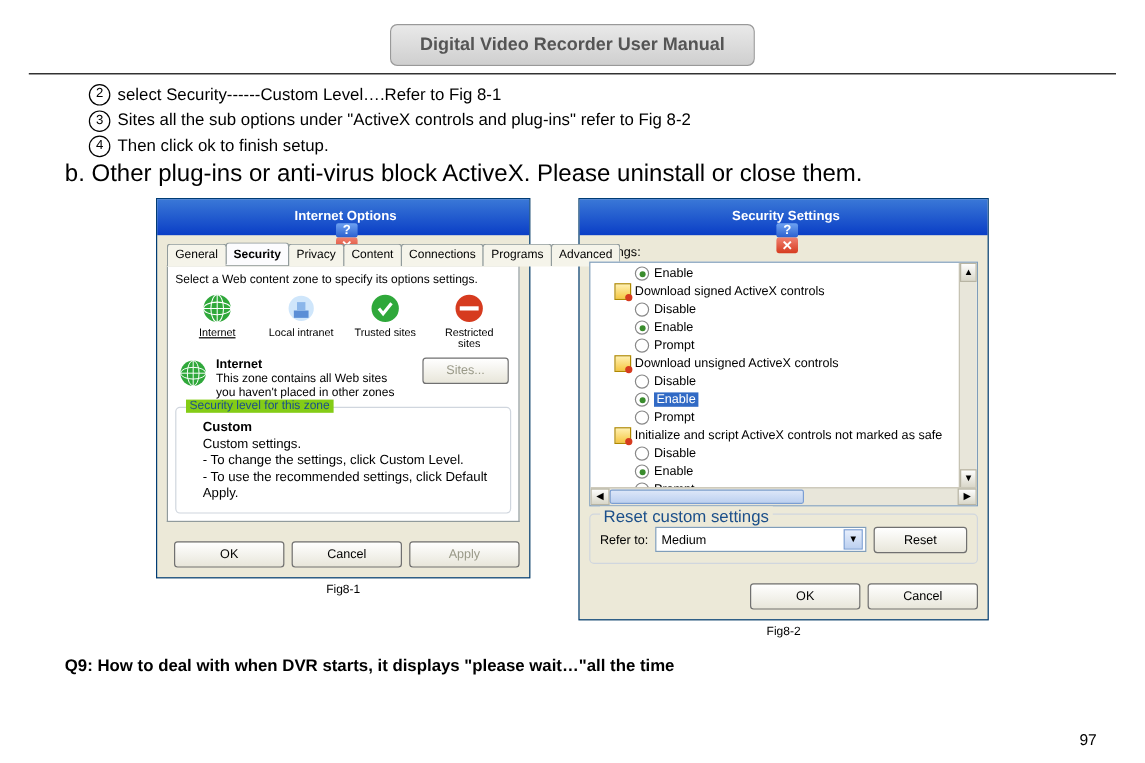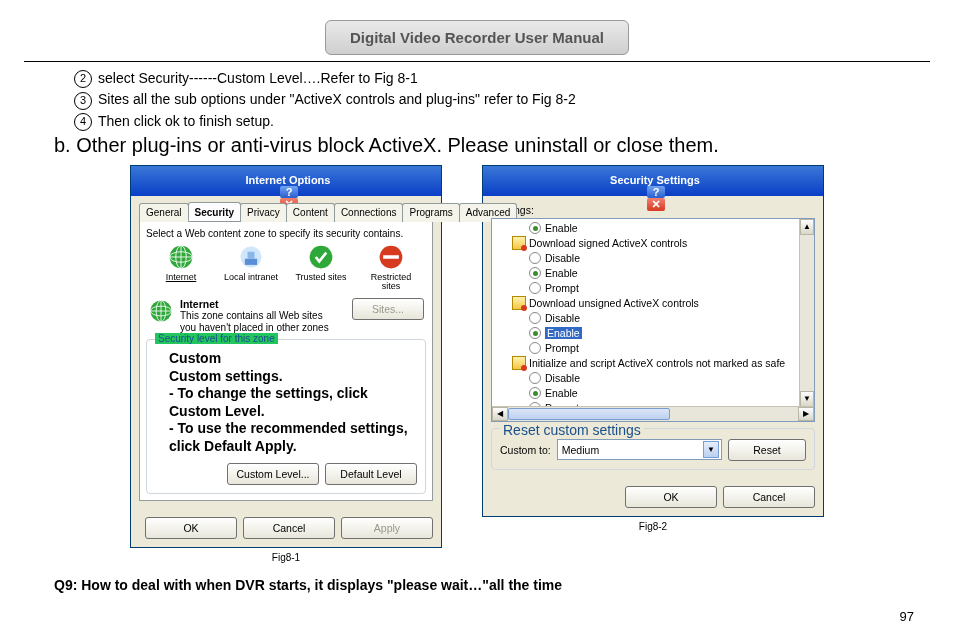--- a/index.html
+++ b/index.html
@@ -28,22 +28,22 @@
   .zone-row { display:flex; justify-content:space-around; margin:4px 0 4px 0;}
   .zone { display:flex; flex-direction:column; align-items:center; width:60px; font-size:9px; text-align:center; line-height:1.05; cursor:pointer;}
   .zone svg { width:28px; height:28px; }
   .zone .lbl { margin-top:2px;}
   .zone.sel .lbl { text-decoration:underline; }
   .desc-row { display:flex; align-items:flex-start; gap:6px; margin:6px 2px 2px 2px;}
   .desc-row svg { width:26px; height:26px; flex-shrink:0;}
   .desc-txt { font-size:10px; line-height:1.15;}
   .desc-txt b { font-size:10.5px;}
   .group { border:1px solid #d0d6de; border-radius:4px; margin-top:6px; padding:6px 8px 8px 8px; position:relative;}
-  .group-title { position:absolute; top:-7px; left:8px; background:#22c55e; padding:0 3px; font-size:10px; color:#1b4f8a;}
-  .custom-box { margin:4px 0 0 14px; font-size:14px; line-height:1.25;font-weight:bold;}
+  .group-title { position:absolute; top:-7px; left:8px; background:#84cc16; padding:0 3px; font-size:10px; color:#1b4f8a;}
+  .custom-box { margin:4px 0 0 14px; font-size:11px; line-height:1.25;}
   .btn-row { display:flex; justify-content:flex-end; gap:6px; margin-top:8px;}
   .xp-btn { min-width:74px; height:20px; font-size:10.5px; background:linear-gradient(#fff,#e8e6da); border:1px solid #707070; border-radius:3px; cursor:pointer; display:flex; align-items:center; justify-content:center; padding:0 8px;}
   .xp-btn.disabled { color:#998; cursor:default; }
   .footer-btns { display:flex; justify-content:flex-end; gap:6px; padding:8px;}
   
   .settings-label { font-size:10.5px; margin:2px 0 2px 2px;}
   .tree-box { background:#fff; border:1px solid #7f9db9; height:200px; padding:2px 0 0 2px; overflow:hidden; position:relative;}
   .node { display:flex; align-items:center; font-size:10.5px; height:15px; margin-left:4px;}
   .node .ic { width:14px; height:14px; margin-right:3px; display:flex; align-items:center; justify-content:center;}
   .radio-ic { width:10px; height:10px; border:1px solid #888; border-radius:50%; display:flex; align-items:center; justify-content:center;}
@@ -96,21 +96,21 @@
           <div class="tabs" id="f1tabs">
               <div class="tab">General</div>
               <div class="tab active">Security</div>
               <div class="tab">Privacy</div>
               <div class="tab">Content</div>
               <div class="tab">Connections</div>
               <div class="tab">Programs</div>
               <div class="tab">Advanced</div>
             </div>
           <div class="white-panel">
-            <div style="font-size:10px; margin-bottom:4px;">Select a Web content zone to specify its security contains.</div>
+            <div style="font-size:10px; margin-bottom:4px;">Select a Web content zone to specify its options settings.</div>
             <div class="zone-row">
               <div class="zone sel">
                 <svg viewBox="0 0 32 32">
                     <circle cx="16" cy="16" r="13" fill="#2fa83a"></circle>
                     <ellipse cx="16" cy="16" rx="13" ry="6" fill="none" stroke="#fff" stroke-width="1"></ellipse>
                     <path d="M16 3 v26 M3 16 h26" stroke="#fff" stroke-width="1"></path>
                     <ellipse cx="16" cy="16" rx="6" ry="13" fill="none" stroke="#fff" stroke-width="1"></ellipse>
                   </svg>
                 <span class="lbl">Internet</span>
               </div>
@@ -152,24 +152,20 @@
               <div class="xp-btn disabled" style="min-width:54px;">Sites...</div>
             </div>
             <div class="group">
               <span class="group-title">Security level for this zone</span>
               <div class="custom-box">
                 <b>Custom</b><br>
                 <span>Custom settings.</span><br>
                 <span>- To change the settings, click Custom Level.</span><br>
                 <span>- To use the recommended settings, click Default Apply.</span>
               </div>
-              <div class="btn-row">
-                <div class="xp-btn">Custom Level...</div>
-                <div class="xp-btn">Default Level</div>
-              </div>
             </div>
           </div>
         </div>
         <div class="footer-btns">
           <div class="xp-btn">OK</div>
           <div class="xp-btn">Cancel</div>
           <div class="xp-btn disabled">Apply</div>
         </div>
       </div>
       <div class="fig-caption">Fig8-1</div>
@@ -275,21 +271,21 @@
               <div class="arrow">◀</div>
               <div class="track">
                   <div class="thumb"></div>
                 </div>
               <div class="arrow">▶</div>
             </div>
           </div>
           <div class="reset-group">
             <span class="reset-title">Reset custom settings</span>
             <div class="reset-row">
-              <span>Custom to:</span>
+              <span>Refer to:</span>
               <div class="xp-select">
                 <span>Medium</span>
                 <span class="dd">▼</span>
               </div>
               <div class="xp-btn" style="min-width:60px;">Reset</div>
             </div>
           </div>
         </div>
         <div class="footer-btns">
           <div class="xp-btn">OK</div>

